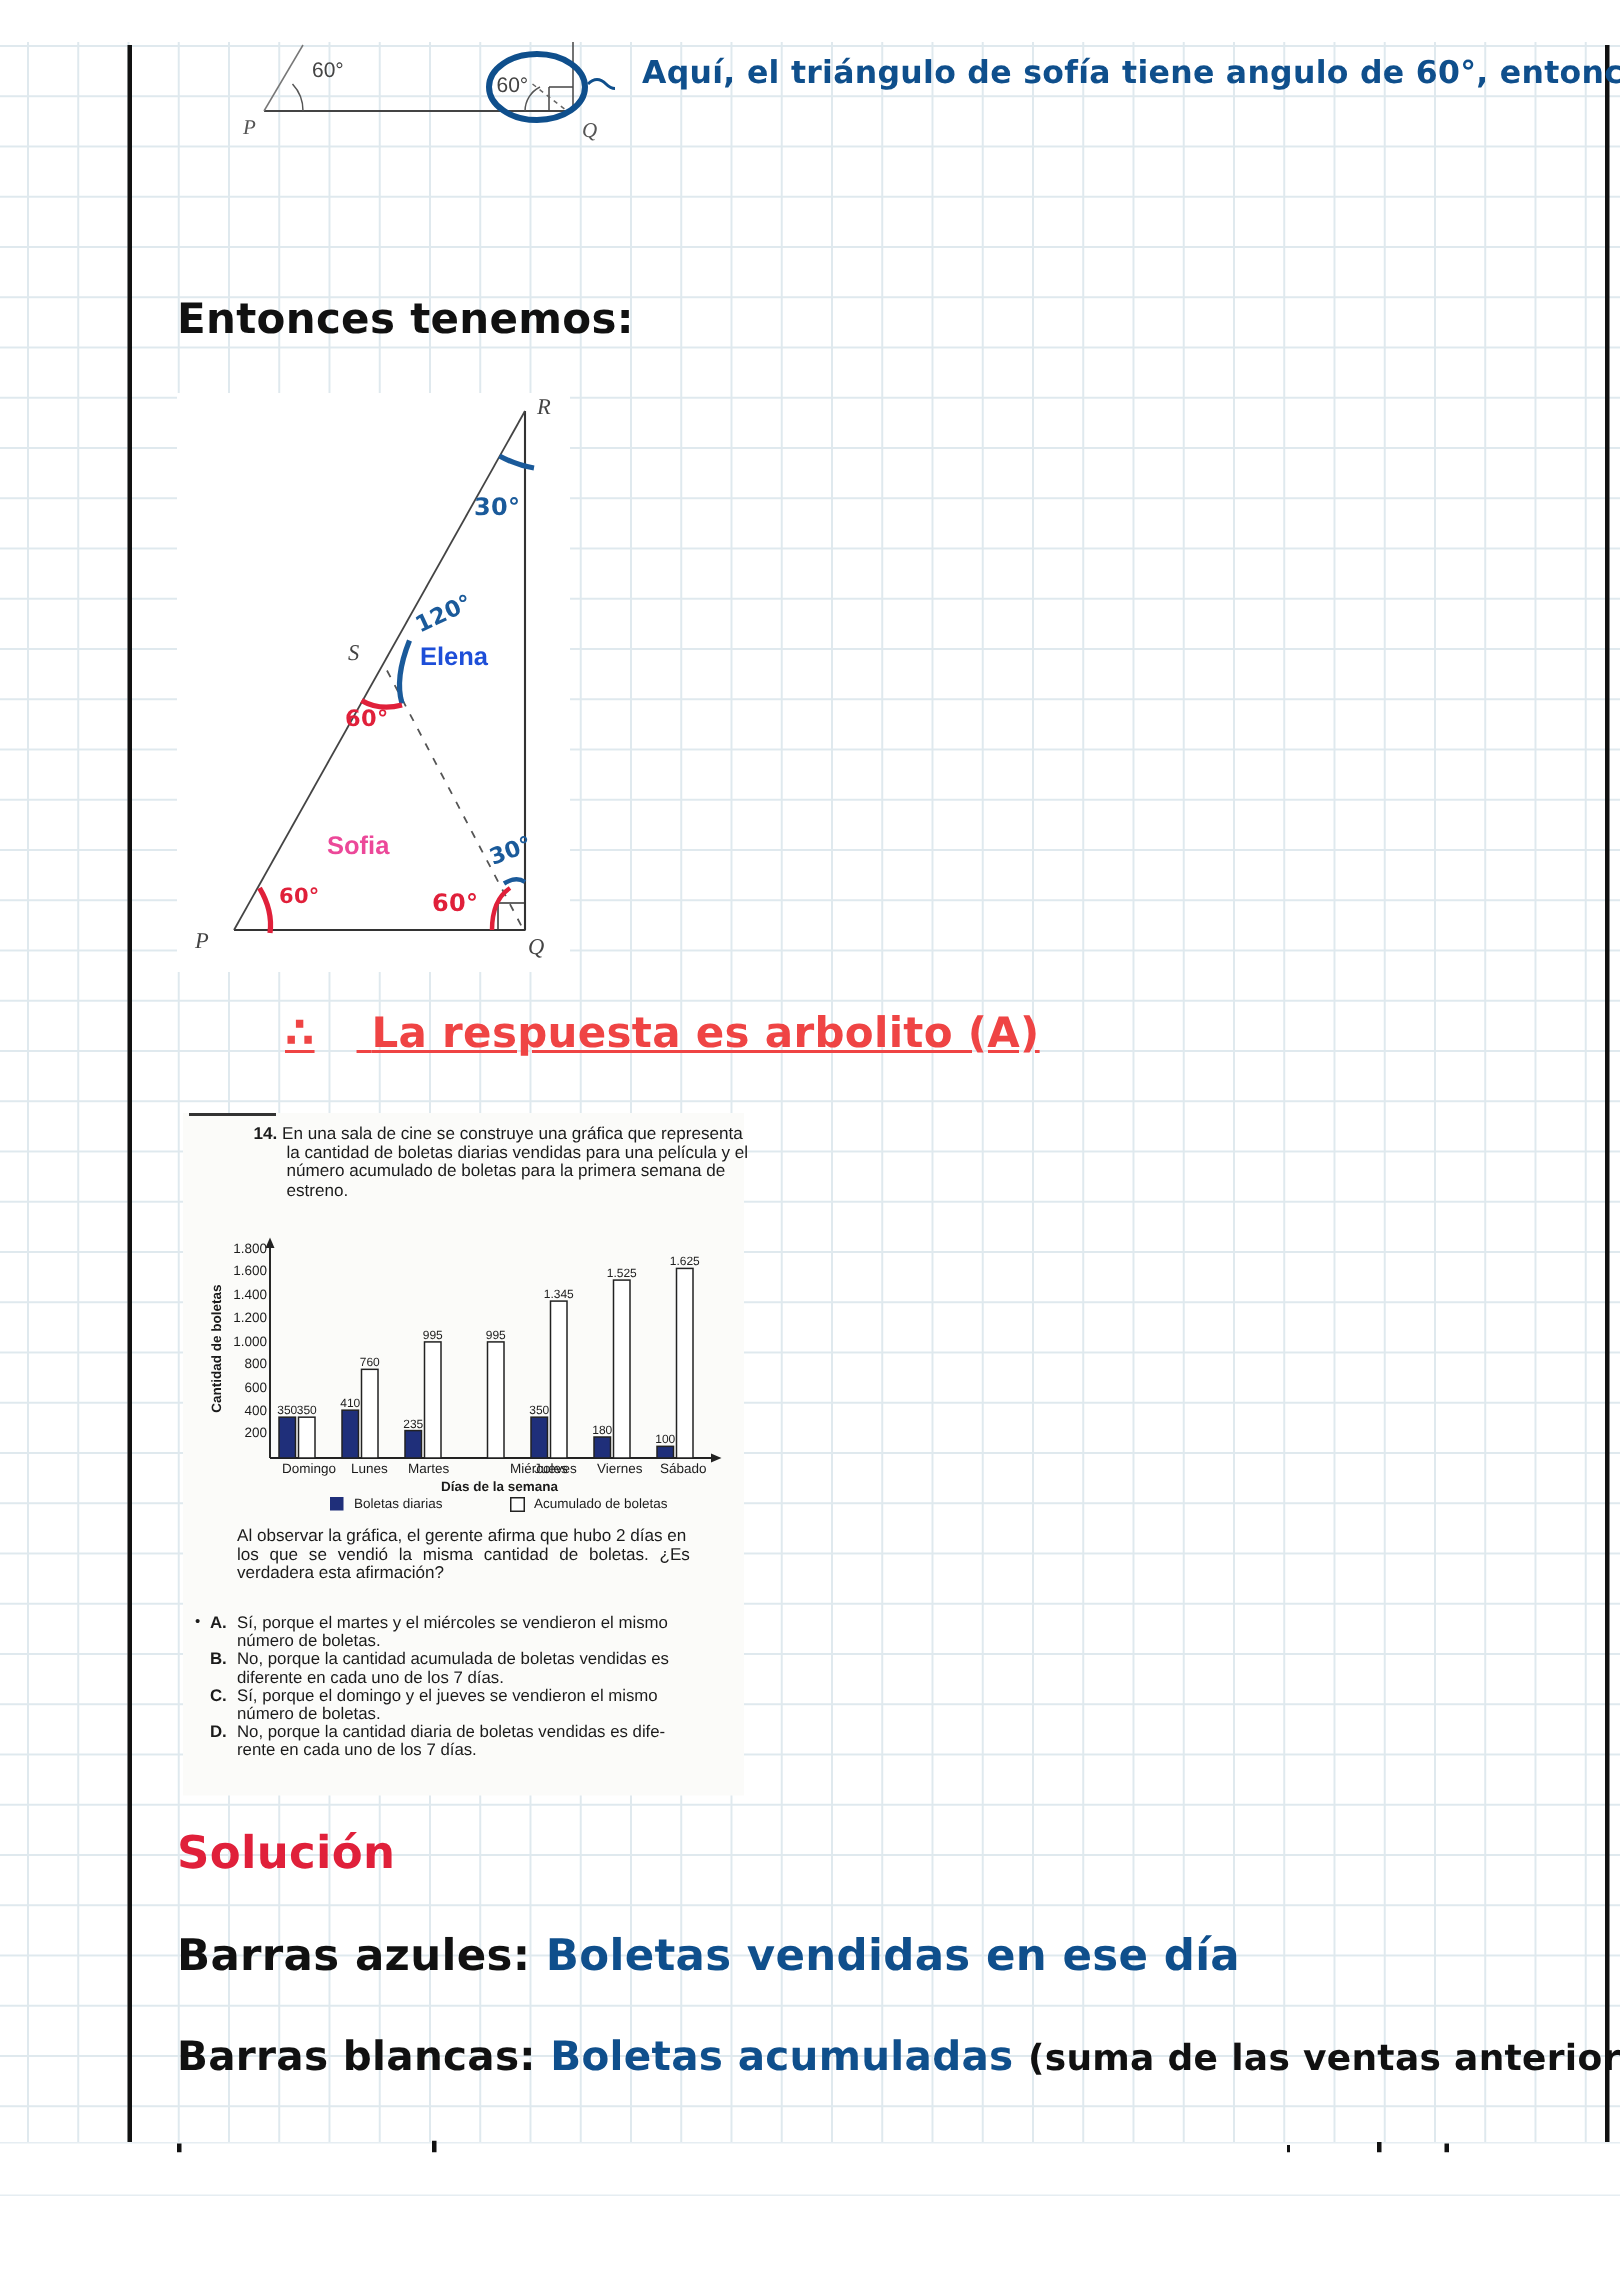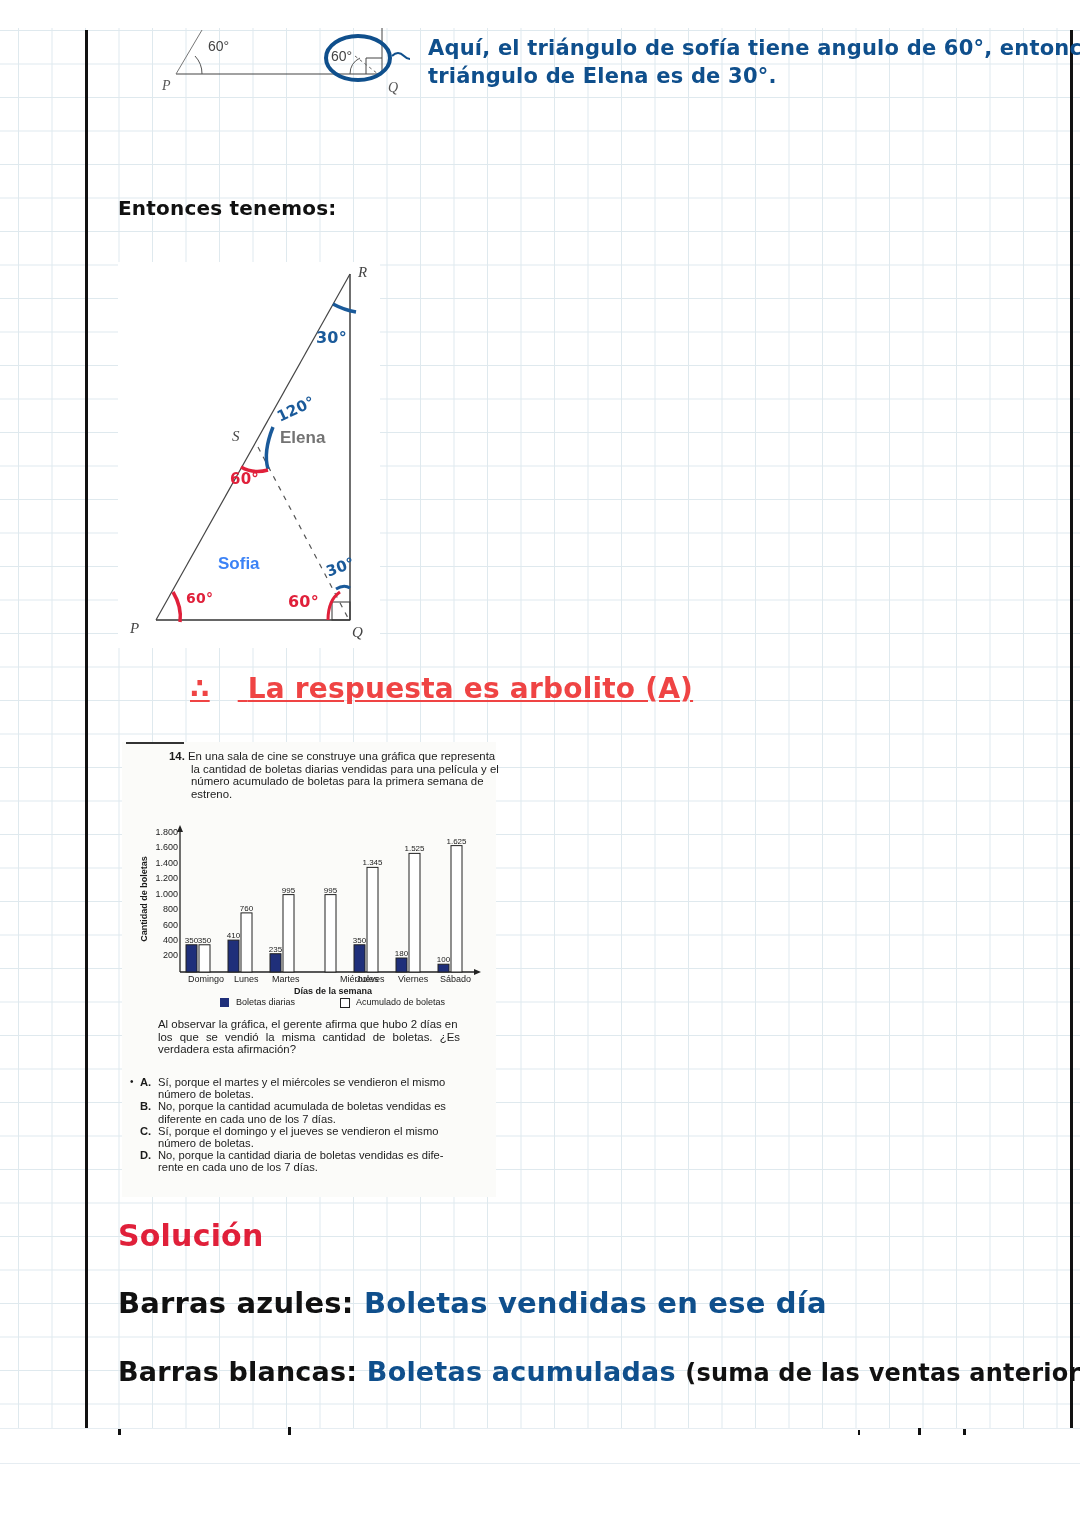--- a/index.html
+++ b/index.html
@@ -32,21 +32,21 @@
   .green { color:#ef4444;text-decoration:underline; }
 
   
   .top-fig { position:absolute; left:150px; top:18px; width:260px; height:80px; }
   .note-top {
     position:absolute; left:428px; top:34px; width:640px;
     font-size:21px; line-height:28px;
   }
   .note-top .line { white-space:nowrap; display:block; }
 
-  .entonces { position:absolute; left:118px; top:196px; font-size:20px; }
+  .entonces { position:absolute; left:118px; top:196px; font-size:28px; }
 
   .triangle-fig { position:absolute; left:118px; top:262px; width:262px; height:386px; background:#fff; }
 
   .respuesta { position:absolute; left:190px; top:672px; font-size:28px; }
 
   .question-img {
     position:absolute; left:122px; top:742px; width:374px; height:455px;
     background:#fbfbf9; color:#1b1b1b;
     font-family:"Liberation Sans", sans-serif;
   }
@@ -90,21 +90,20 @@
     <path d="M242 38 q6 -6 12 0 q6 6 12 0" fill="none" stroke="#0f4f8c" stroke-width="2"></path>
   </svg>
   <span style="position:absolute;left:58px;top:20px;font:14px 'Liberation Sans',sans-serif;color:#444;">60°</span>
   <span style="position:absolute;left:181px;top:30px;font:14px 'Liberation Sans',sans-serif;color:#444;">60°</span>
   <span style="position:absolute;left:12px;top:60px;font:italic 14px 'Liberation Serif',serif;color:#555;">P</span>
   <span style="position:absolute;left:238px;top:62px;font:italic 14px 'Liberation Serif',serif;color:#555;">Q</span>
 </div>
 
 <div class="note-top hand">
   <span class="line blue">Aquí, el triángulo de sofía tiene angulo de 60°, entonces</span>
-  <span class="line blue">triángulo de Elena es de 30°.</span>
 </div>
 
 <div class="entonces hand black">Entonces tenemos:</div>
 
 <div class="triangle-fig">
   <svg width="262" height="386" viewBox="0 0 262 386">
 
     <line x1="38" y1="358" x2="232" y2="358" stroke="#333" stroke-width="1.4"></line>
     <line x1="232" y1="358" x2="232" y2="12" stroke="#333" stroke-width="1.4"></line>
     <line x1="38" y1="358" x2="232" y2="12" stroke="#444" stroke-width="1.2"></line>
@@ -117,22 +116,22 @@
     <path d="M155 165 Q145 190 150 207" fill="none" stroke="#1a5a9a" stroke-width="3.5"></path>
     <path d="M123 205 Q135 212 150 208" fill="none" stroke="#e0203a" stroke-width="3.5"></path>
     <path d="M55 330 Q64 345 62 360" fill="none" stroke="#e0203a" stroke-width="3.5"></path>
     <path d="M210 358 Q210 338 222 330" fill="none" stroke="#e0203a" stroke-width="3"></path>
     <path d="M218 327 Q226 322 232 326" fill="none" stroke="#1a5a9a" stroke-width="3"></path>
   </svg>
   <span style="position:absolute;left:240px;top:2px;font:italic 15px 'Liberation Serif',serif;color:#444;">R</span>
   <span style="position:absolute;left:114px;top:166px;font:italic 15px 'Liberation Serif',serif;color:#444;">S</span>
   <span style="position:absolute;left:12px;top:358px;font:italic 15px 'Liberation Serif',serif;color:#444;">P</span>
   <span style="position:absolute;left:234px;top:362px;font:italic 15px 'Liberation Serif',serif;color:#444;">Q</span>
-  <span style="position:absolute;left:162px;top:166px;font:bold 17px 'Liberation Sans',sans-serif;color:#737373;">Elena</span>
-  <span style="position:absolute;left:100px;top:292px;font:bold 17px 'Liberation Sans',sans-serif;color:#3b82f6;">Sofia</span>
+  <span style="position:absolute;left:162px;top:166px;font:bold 17px 'Liberation Sans',sans-serif;color:#1d4ed8;">Elena</span>
+  <span style="position:absolute;left:100px;top:292px;font:bold 17px 'Liberation Sans',sans-serif;color:#ec4899;">Sofia</span>
   <span class="hand" style="position:absolute;left:198px;top:66px;font-size:16px;color:#1a5a9a;">30°</span>
   <span class="hand" style="position:absolute;left:158px;top:138px;font-size:15px;color:#1a5a9a;transform:rotate(-25deg);">120°</span>
   <span class="hand" style="position:absolute;left:112px;top:208px;font-size:15px;color:#e0203a;">60°</span>
   <span class="hand" style="position:absolute;left:68px;top:328px;font-size:14px;color:#e0203a;">60°</span>
   <span class="hand" style="position:absolute;left:170px;top:330px;font-size:16px;color:#e0203a;">60°</span>
   <span class="hand" style="position:absolute;left:208px;top:296px;font-size:15px;color:#1a5a9a;transform:rotate(-20deg);">30°</span>
 </div>
 
 <div class="respuesta hand green">
   <span style="margin-right:28px;">∴</span>

